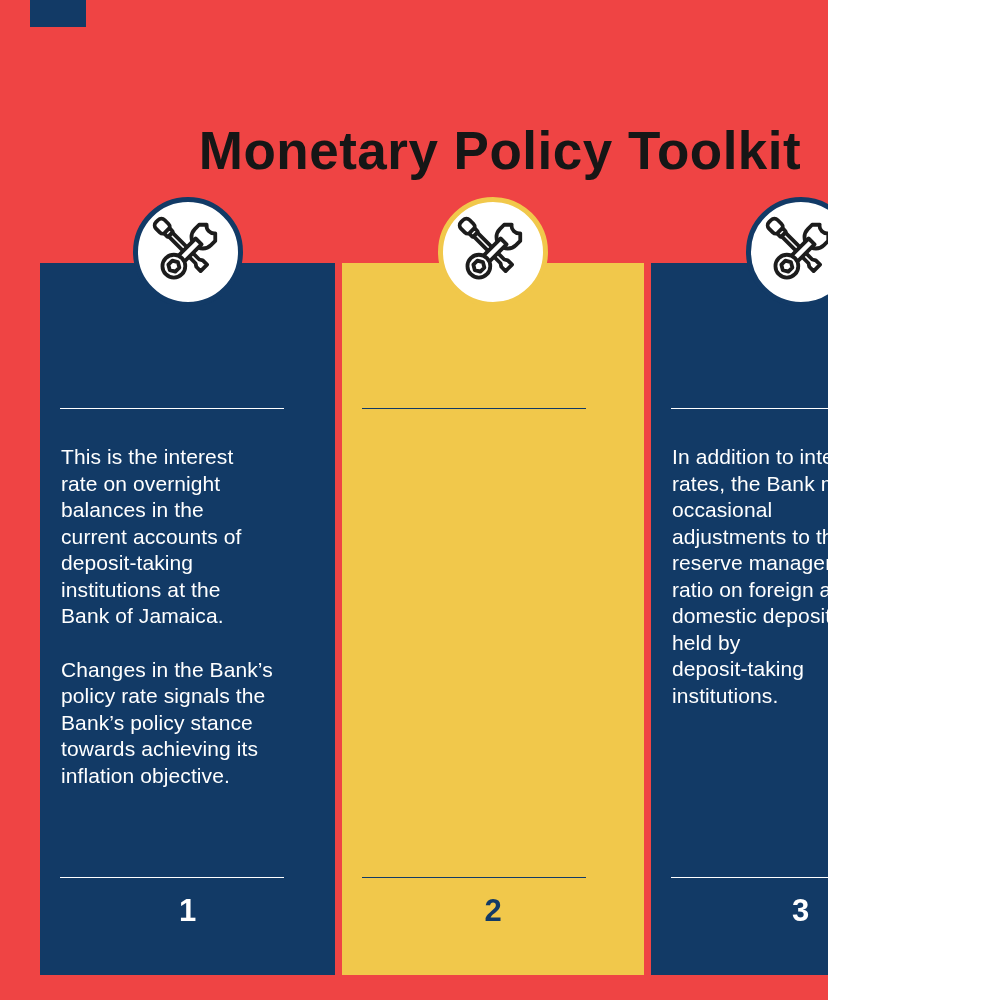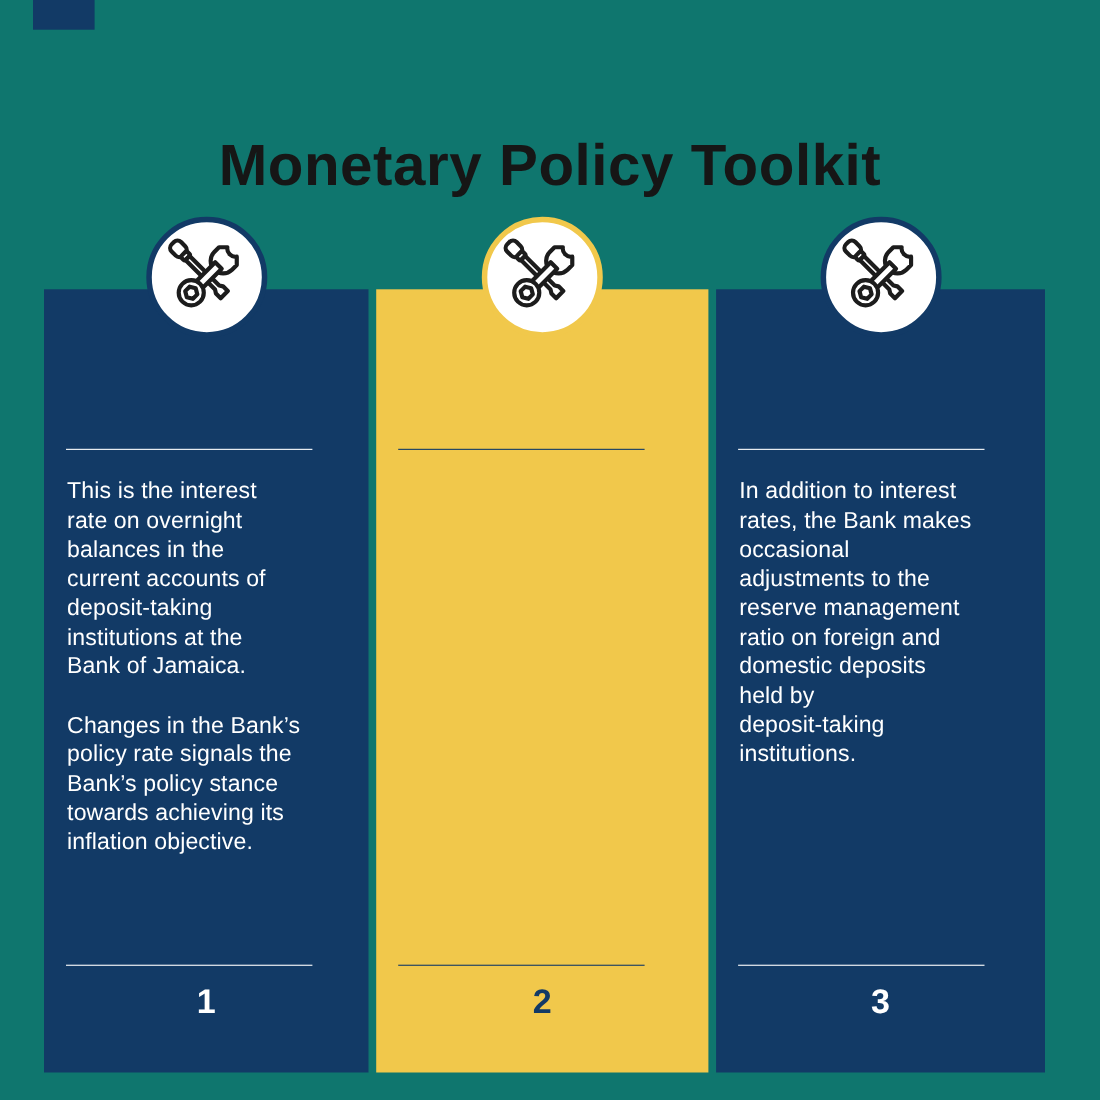--- a/index.html
+++ b/index.html
@@ -1,21 +1,21 @@
 <!DOCTYPE html>
 <html style="--navy: #123A66; --yellow: #F1C84B; --title: #161616; --icon_stroke: #1C1C1C; --white: #FFFFFF;"><head>
 <meta charset="utf-8">
 <style>
   html,body{margin:0;padding:0;}
   body{
     width:1000px;height:1000px;background:#ffffff;
     font-family:"Liberation Sans", sans-serif;
     -webkit-font-smoothing:antialiased;
   }
-  #canvas{position:relative;width:1000px;height:1000px;overflow:hidden;background:#0f766e;}
+  #canvas{position:relative;width:828px;height:1000px;overflow:hidden;background:#ef4444;}
 
   .corner-accent{
     position:absolute;left:30px;top:0;width:56px;height:27px;
     background:var(--navy);
   }
 
   .page-title{
     position:absolute;top:84px;left:0;width:1000px;
     text-align:center;font-size:53px;font-weight:700;letter-spacing:.5px;
     color:var(--title);
@@ -42,21 +42,21 @@
   .col-heading{
     position:absolute;top:88px;left:20px;right:4px;
     font-size:20.5px;font-weight:700;letter-spacing:.4px;line-height:27px;
     white-space:pre;
   }
   .rule-top{
     position:absolute;top:145px;left:20px;width:224px;height:0;
     border-top:1.5px solid currentColor;
   }
   .col-body{
-    position:absolute;top:171px;left:21px;right:14px;
+    position:absolute;top:181px;left:21px;right:14px;
     font-size:21px;line-height:26.5px;letter-spacing:.1px;
   }
   .col-body p{margin:0 0 27px 0;white-space:pre-line;}
 
   .col-footer{
     position:absolute;bottom:0;left:20px;right:20px;height:98px;
   }
   .rule-bottom{
     width:224px;height:0;border-top:1.5px solid currentColor;
   }

